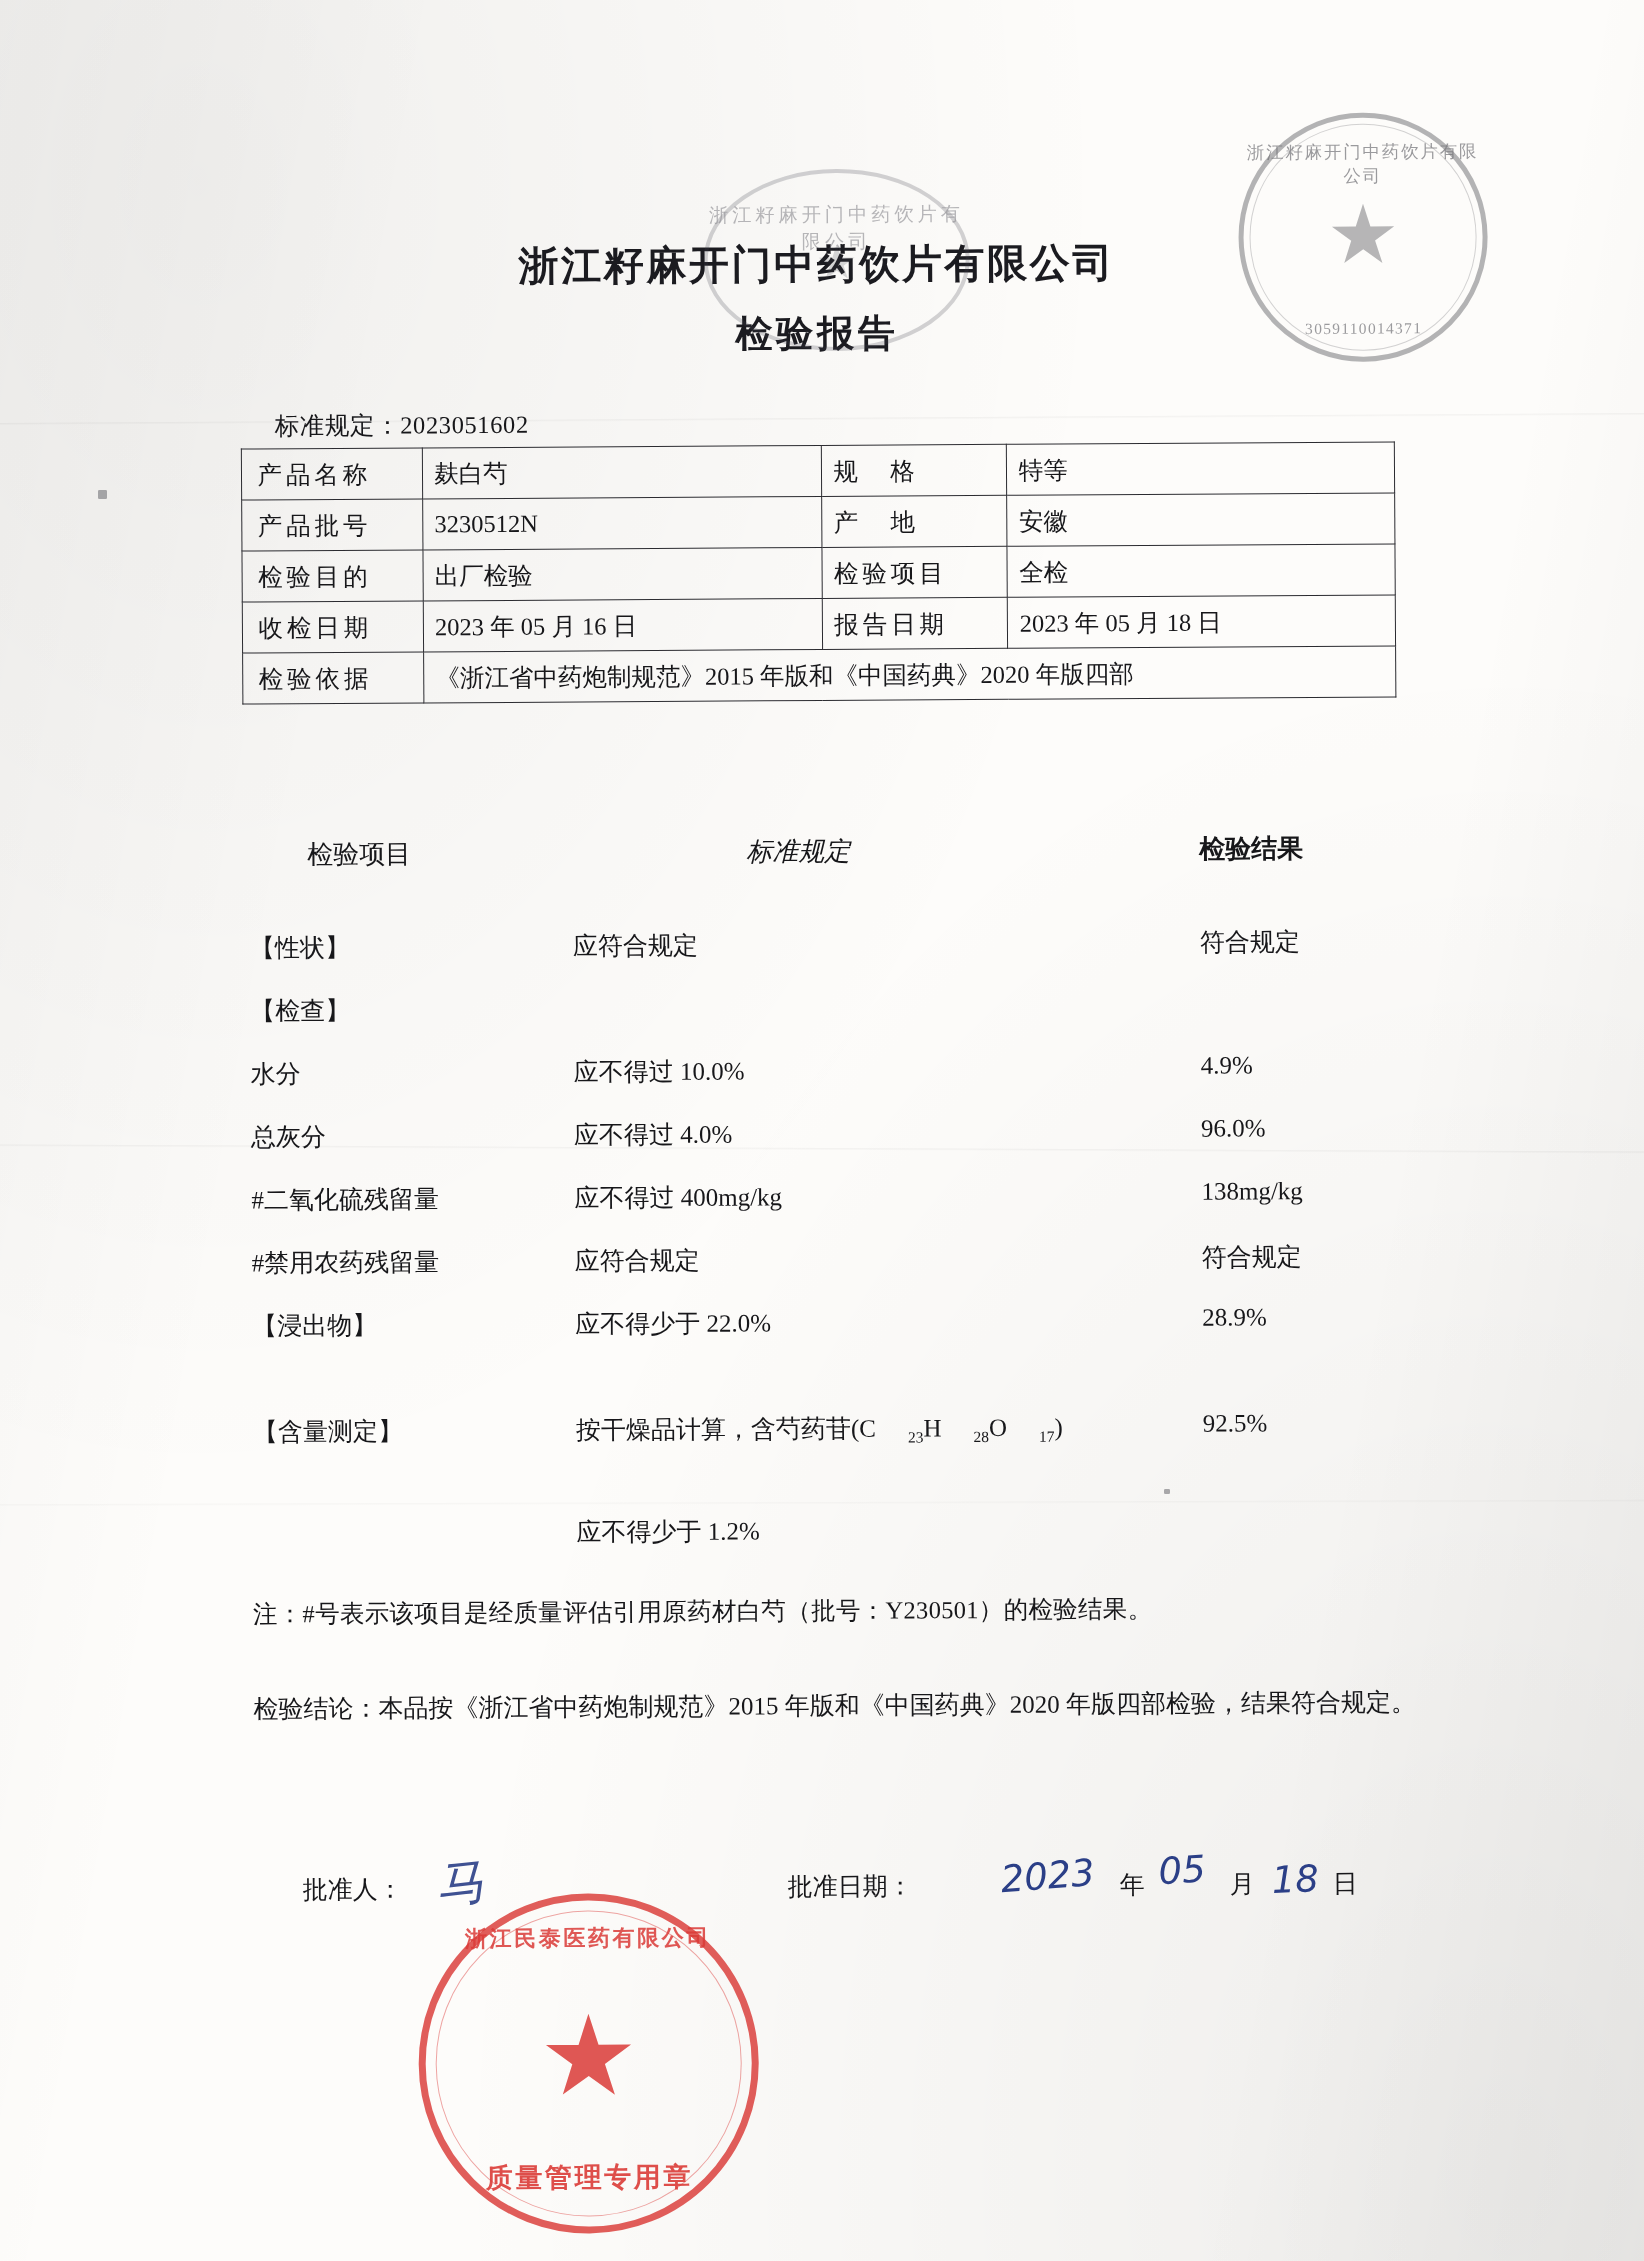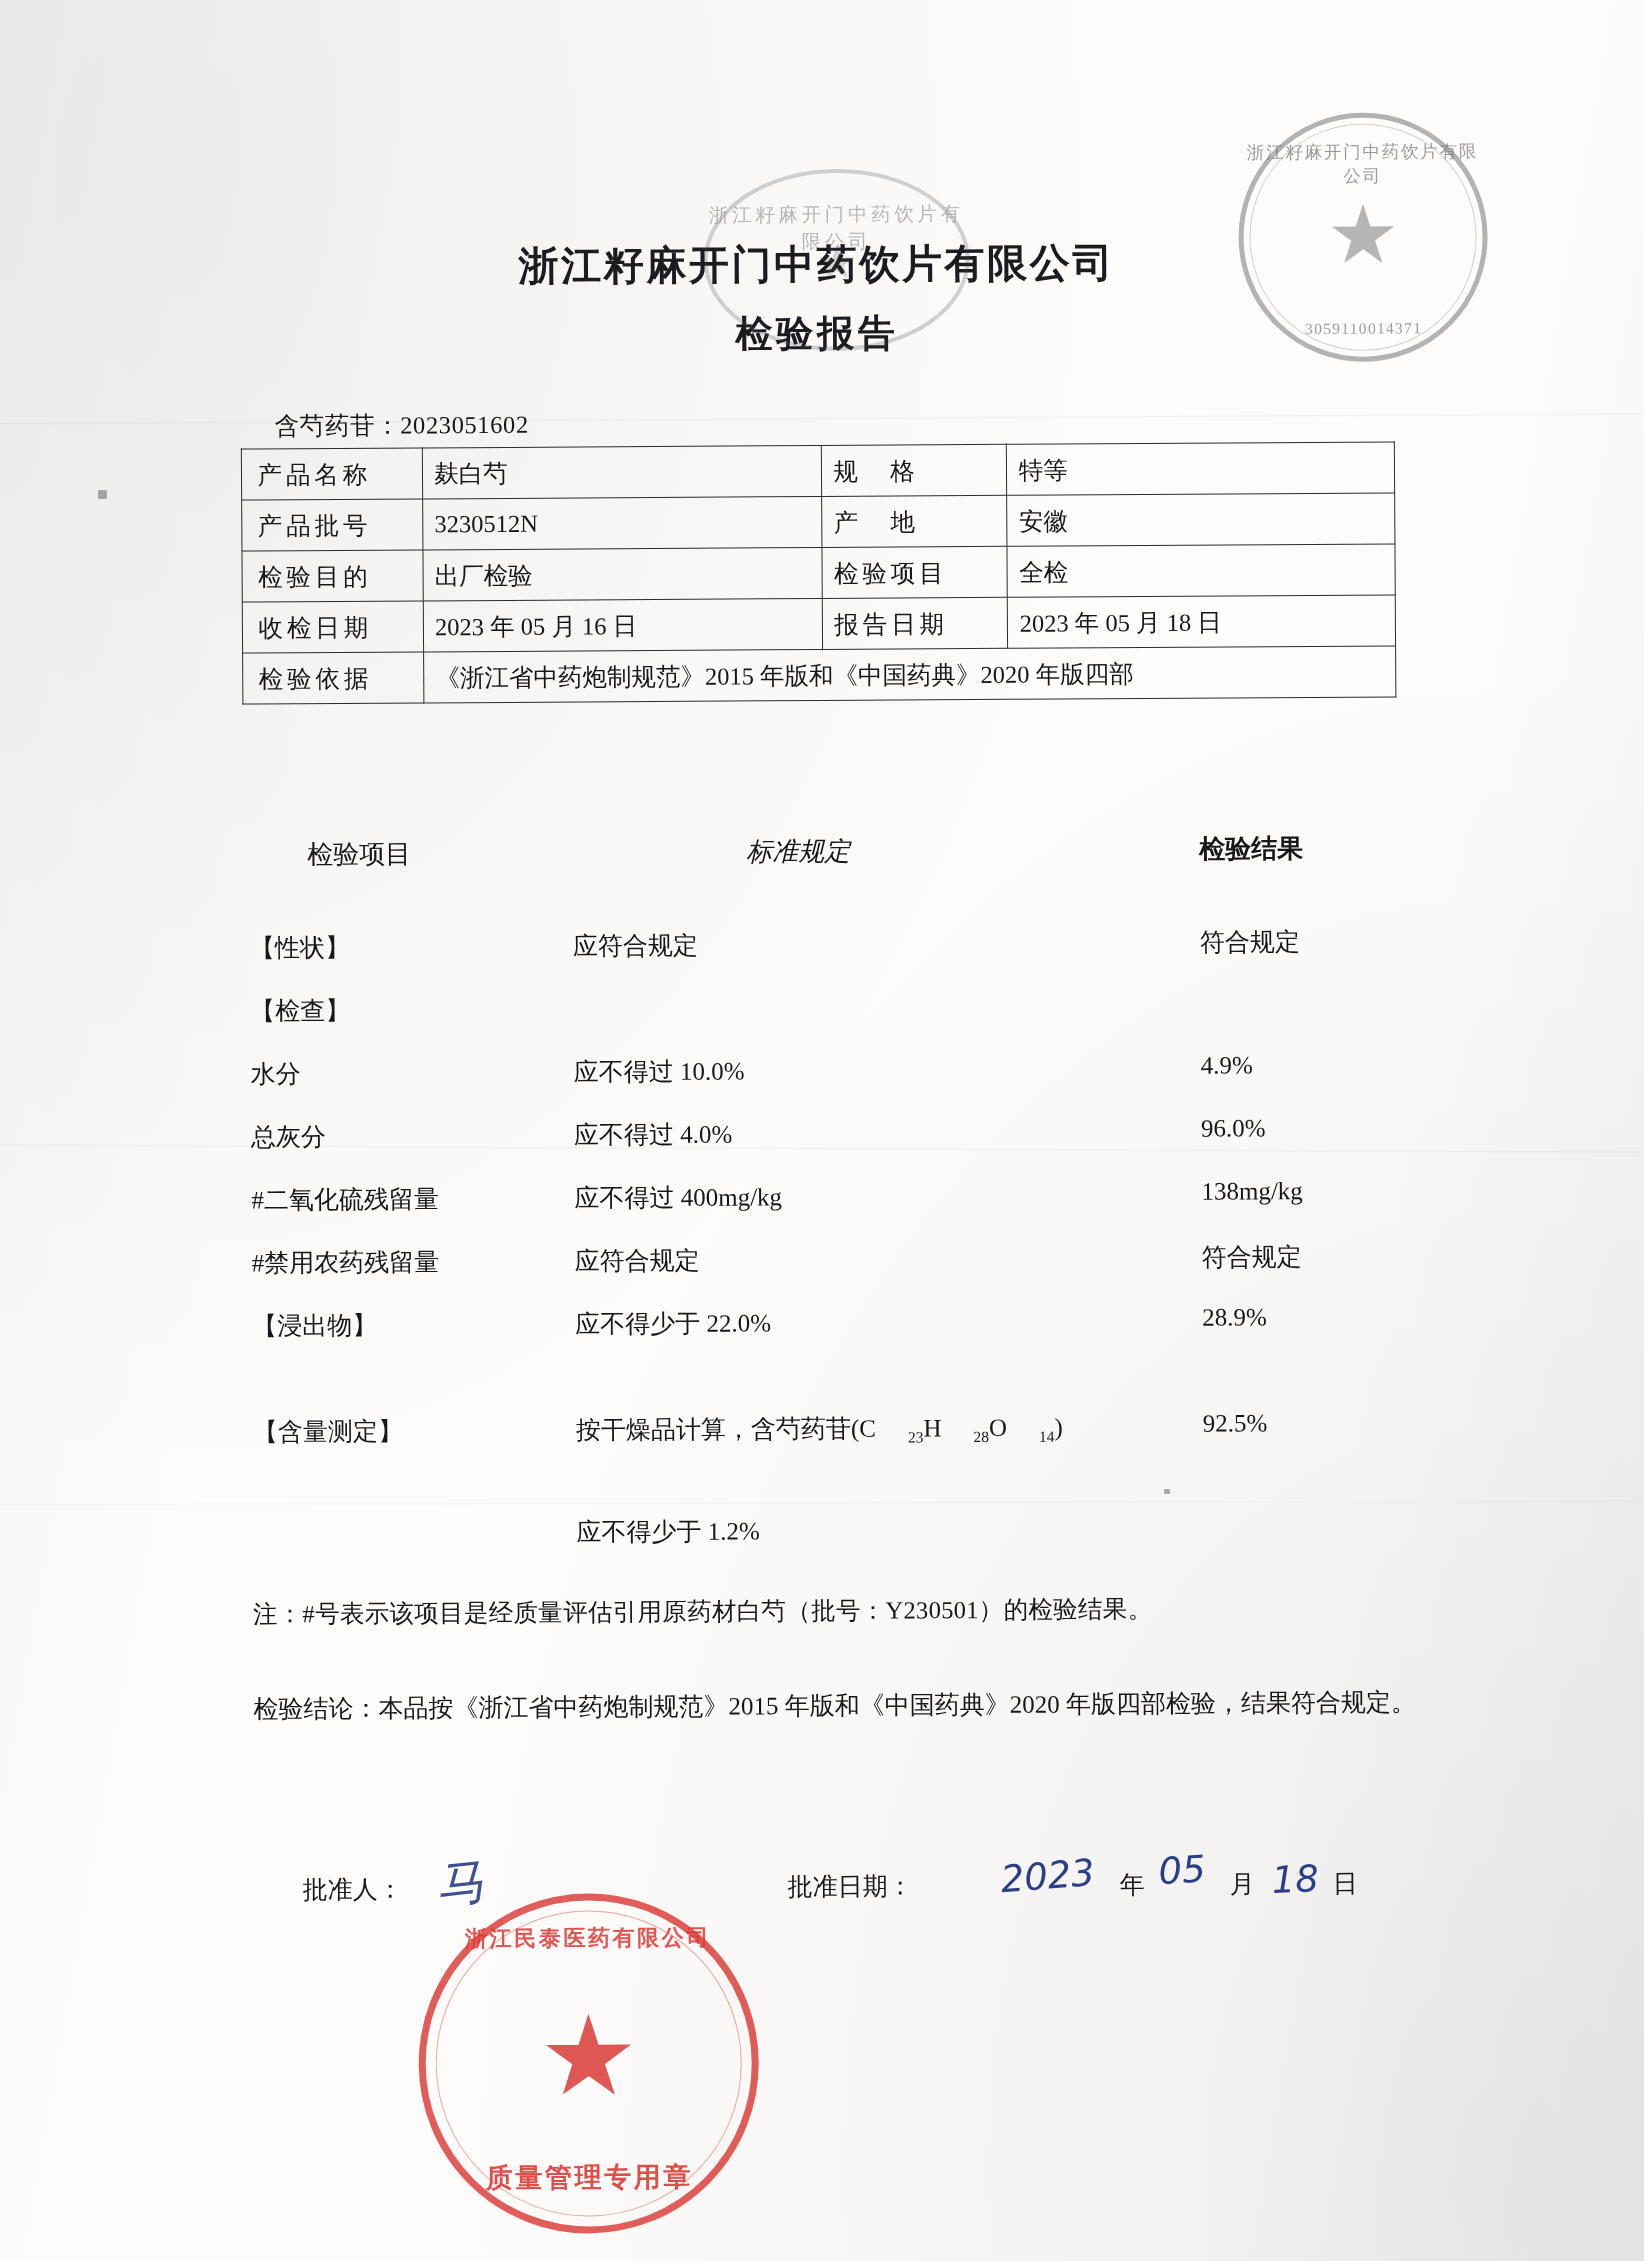--- a/index.html
+++ b/index.html
@@ -285,21 +285,21 @@
   <div class="fold f3"></div>
   <div class="speck" style="top:490px;left:98px;width:9px;height:9px;"></div>
   <div class="speck" style="top:1489px;left:1164px;width:6.4px;height:5.2px;"></div>
 
   <div class="doc">
 
     <div class="company-title">浙江籽麻开门中药饮片有限公司</div>
     <div class="report-title">检验报告</div>
 
     <div class="report-no">
-      <span>含芍药苷：</span><span>2023051602</span>
+      <span>标准规定：</span><span>2023051602</span>
     </div>
 
     <table class="info-table">
       <tbody>
         <tr>
           <td class="lbl">产品名称</td>
           <td class="val">麸白芍</td>
           <td class="lbl2">规　格</td>
           <td class="val2">特等</td>
         </tr>
@@ -366,21 +366,21 @@
         <span class="c-res">符合规定</span>
       </div>
       <div class="row">
         <span class="c-item">【浸出物】</span>
         <span class="c-std">应不得少于 22.0%</span>
         <span class="c-res">28.9%</span>
       </div>
       <div class="row spacer"></div>
       <div class="row">
         <span class="c-item">【含量测定】</span>
-        <span class="c-std"><span>按干燥品计算，含芍药苷(C</span><span class="sub">23</span><span>H</span><span class="sub">28</span><span>O</span><span class="sub">14</span><span>)</span></span>
+        <span class="c-std"><span>按干燥品计算，含芍药苷(C</span><span class="sub">23</span><span>H</span><span class="sub">28</span><span>O</span><span class="sub">17</span><span>)</span></span>
         <span class="c-res">92.5%</span>
       </div>
     </div>
 
     <div class="assay-std2">应不得少于 1.2%</div>
 
     <div class="note">注：#号表示该项目是经质量评估引用原药材白芍（批号：Y230501）的检验结果。</div>
 
     <div class="conclusion">检验结论：本品按《浙江省中药炮制规范》2015 年版和《中国药典》2020 年版四部检验，结果符合规定。</div>
 

